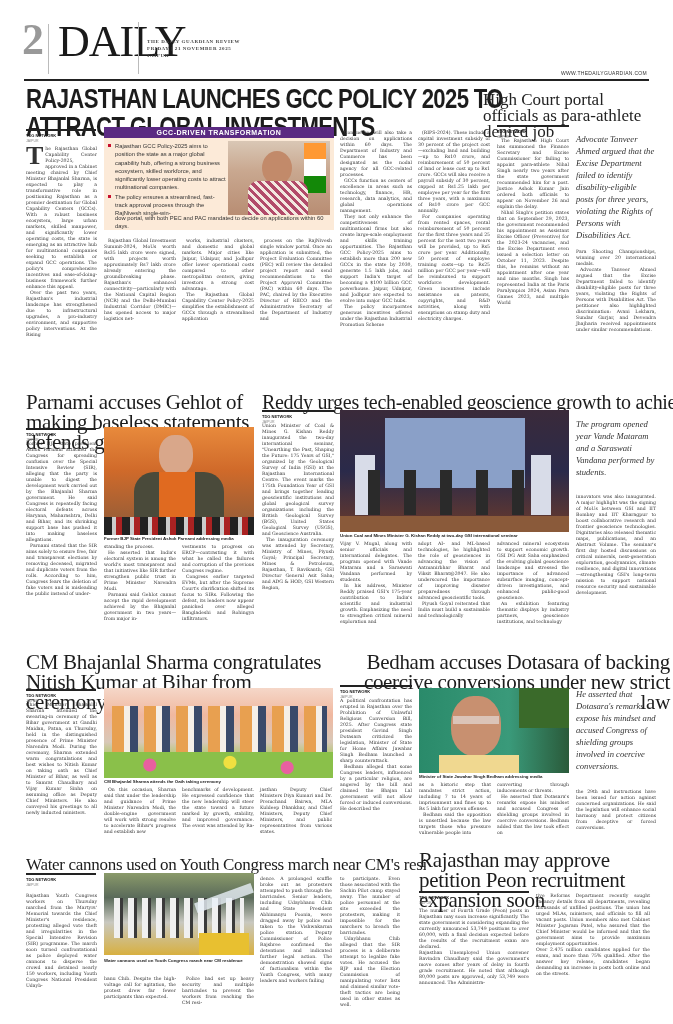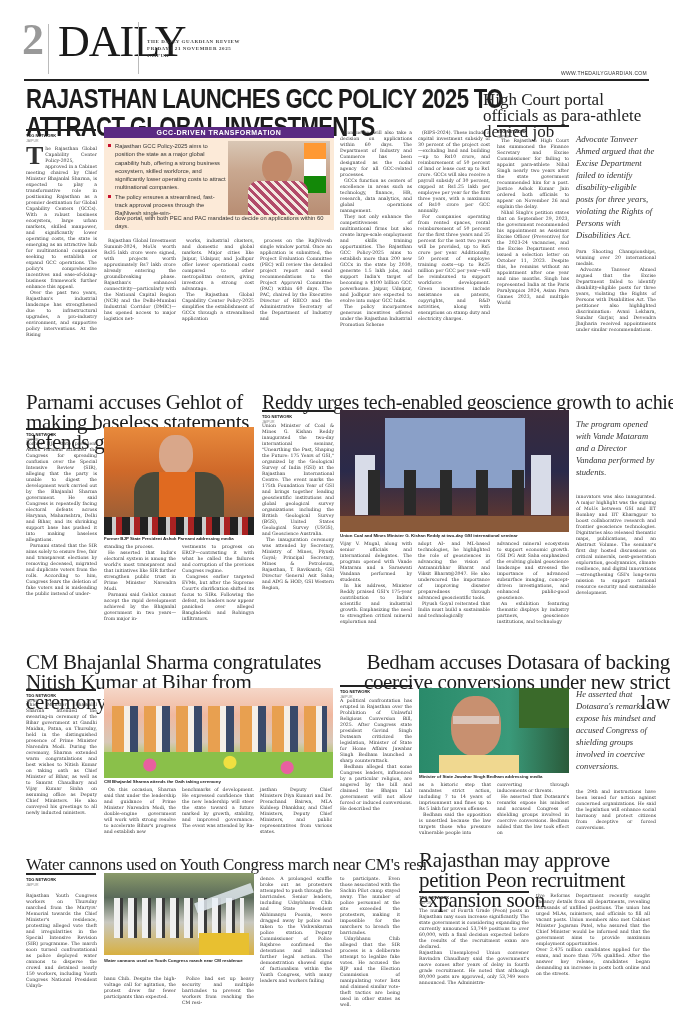--- a/index.html
+++ b/index.html
@@ -158,21 +158,21 @@
   <p>In his address, Minister Reddy praised GSI's 175-year contribution to India's scientific and industrial growth. Emphasizing the need to strengthen critical mineral exploration and</p>
 </div>
 <div class="abs col" style="left:418px; top:541px; width:72px;">
   <p style="text-indent:0">adopt AI- and ML-based technologies, he highlighted the role of geosciences in advancing the vision of Aatmanirbhar Bharat and Viksit Bharat@2047. He also underscored the importance of improving disaster preparedness through advanced geoscientific tools.</p>
   <p>Piyush Goyal reiterated that India must build a sustainable and technologically</p>
 </div>
 <div class="abs col" style="left:497px; top:541px; width:72px;">
   <p style="text-indent:0">advanced mineral ecosystem to support economic growth. GSI DG Asit Saha emphasized the evolving global geoscience landscape and stressed the importance of advanced subsurface imaging, concept-driven investigations, and enhanced public-good geoscience.</p>
   <p>An exhibition featuring thematic displays by industry partners, geoscience institutions, and technology</p>
 </div>
-<div class="abs pull" style="left:576px; top:418px; width:80px;">The program opened with Vande Mataram and a Director Vandana performed by students.</div>
+<div class="abs pull" style="left:576px; top:418px; width:80px;">The program opened year Vande Mataram and a Saraswati Vandana performed by students.</div>
 <div class="abs col" style="left:576px; top:494px; width:80px;">
     <p style="text-indent:0">innovators was also inaugurated. A major highlight was the signing of MoUs between GSI and IIT Bombay and IIT Kharagpur to boost collaborative research and frontier geoscience technologies. Dignitaries also released thematic maps, publications, and an Abstract Volume. The seminar's first day hosted discussions on critical minerals, next-generation exploration, geodynamics, climate resilience, and digital innovations—strengthening GSI's long-term mission to support national resource security and sustainable development.</p>
   </div>
 
 <div class="abs h2" style="left:26px; top:652px; width:300px;">CM Bhajanlal Sharma congratulates Nitish Kumar at Bihar from ceremony</div>
 <div class="abs byline" style="left:26px; top:689px; width:70px;">
   <span>TDG NETWORK</span>
   <span class="loc">JAIPUR</span>
 </div>
 <div class="abs col" style="left:26px; top:702px; width:71px;">

